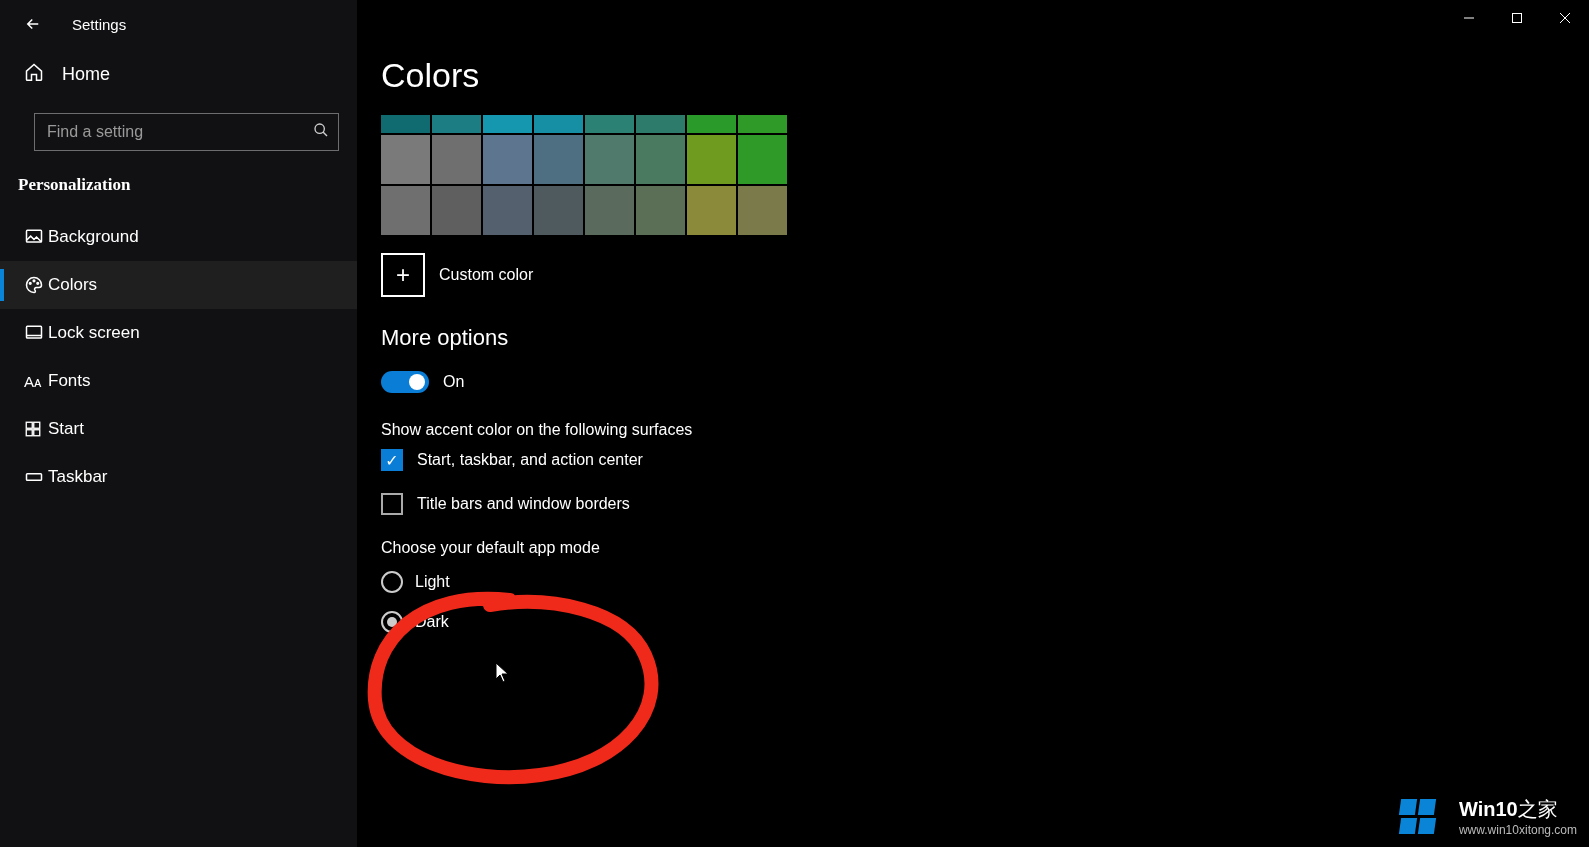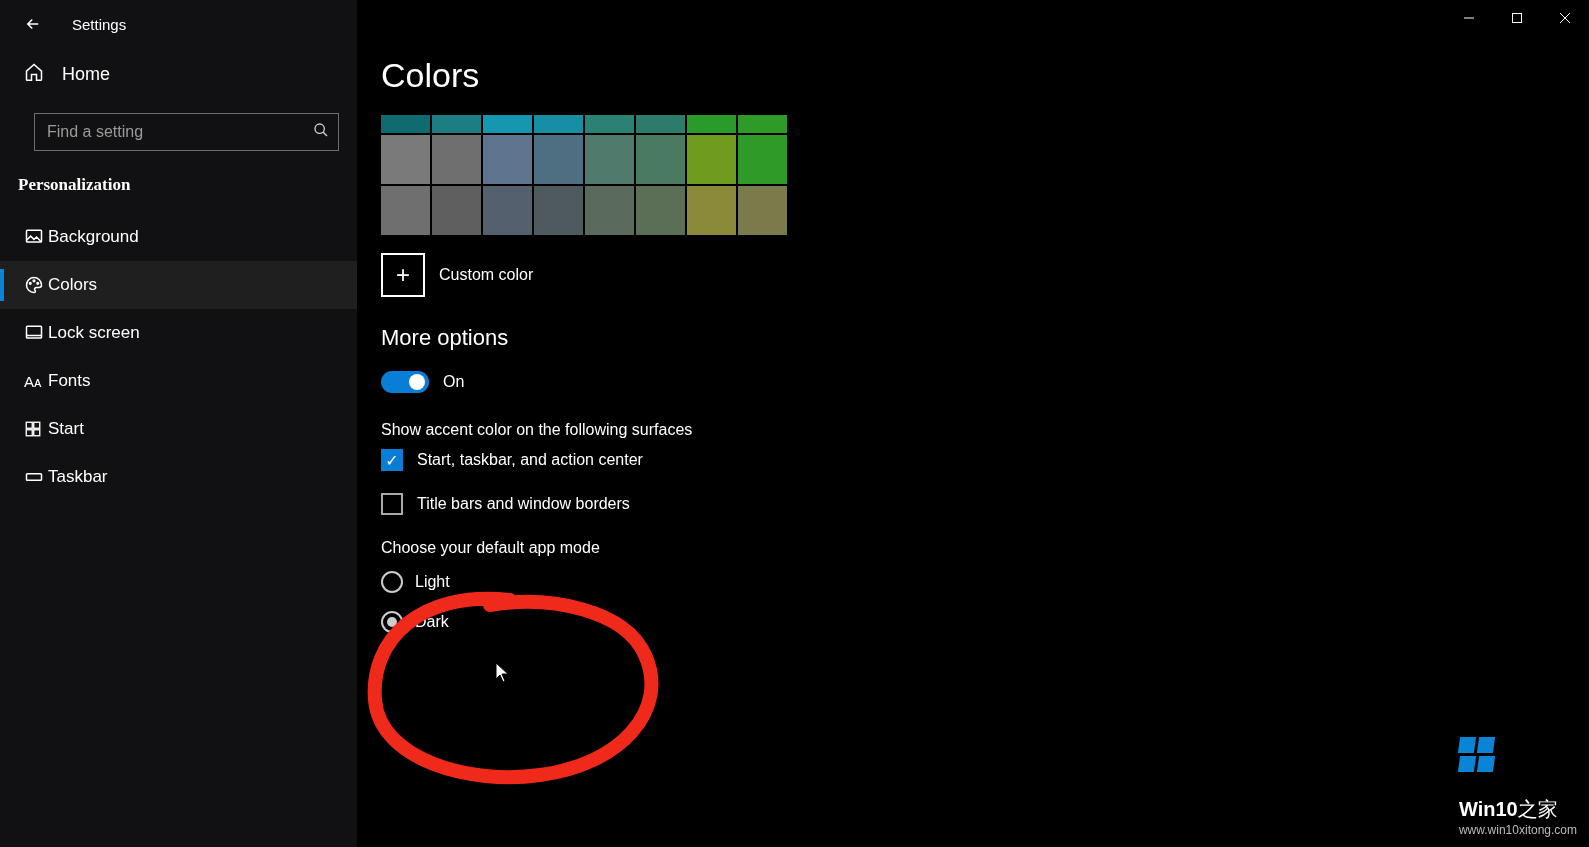--- a/index.html
+++ b/index.html
@@ -216,23 +216,22 @@
   }
   .win-btn {
     width: 48px;
     display: flex; align-items: center; justify-content: center;
     color: #fff;
   }
   
   .watermark {
     position: absolute;
     right: 12px; bottom: 10px;
-    display: flex; gap: 24px;
-    color: #fff;
-    flex-direction: column;
+    display: flex; align-items: center; gap: 24px;
+    color: #fff;
   }
   .wm-logo {
     display: grid;
     grid-template-columns: 16px 16px;
     grid-template-rows: 16px 16px;
     gap: 3px;
   }
   .wm-logo span { background: #0a84d6; transform: skewX(-8deg); }
   .wm-text .line1 { font-size: 20px; font-weight: 600; }
   .wm-text .line1 .cn { font-weight: 400; }

